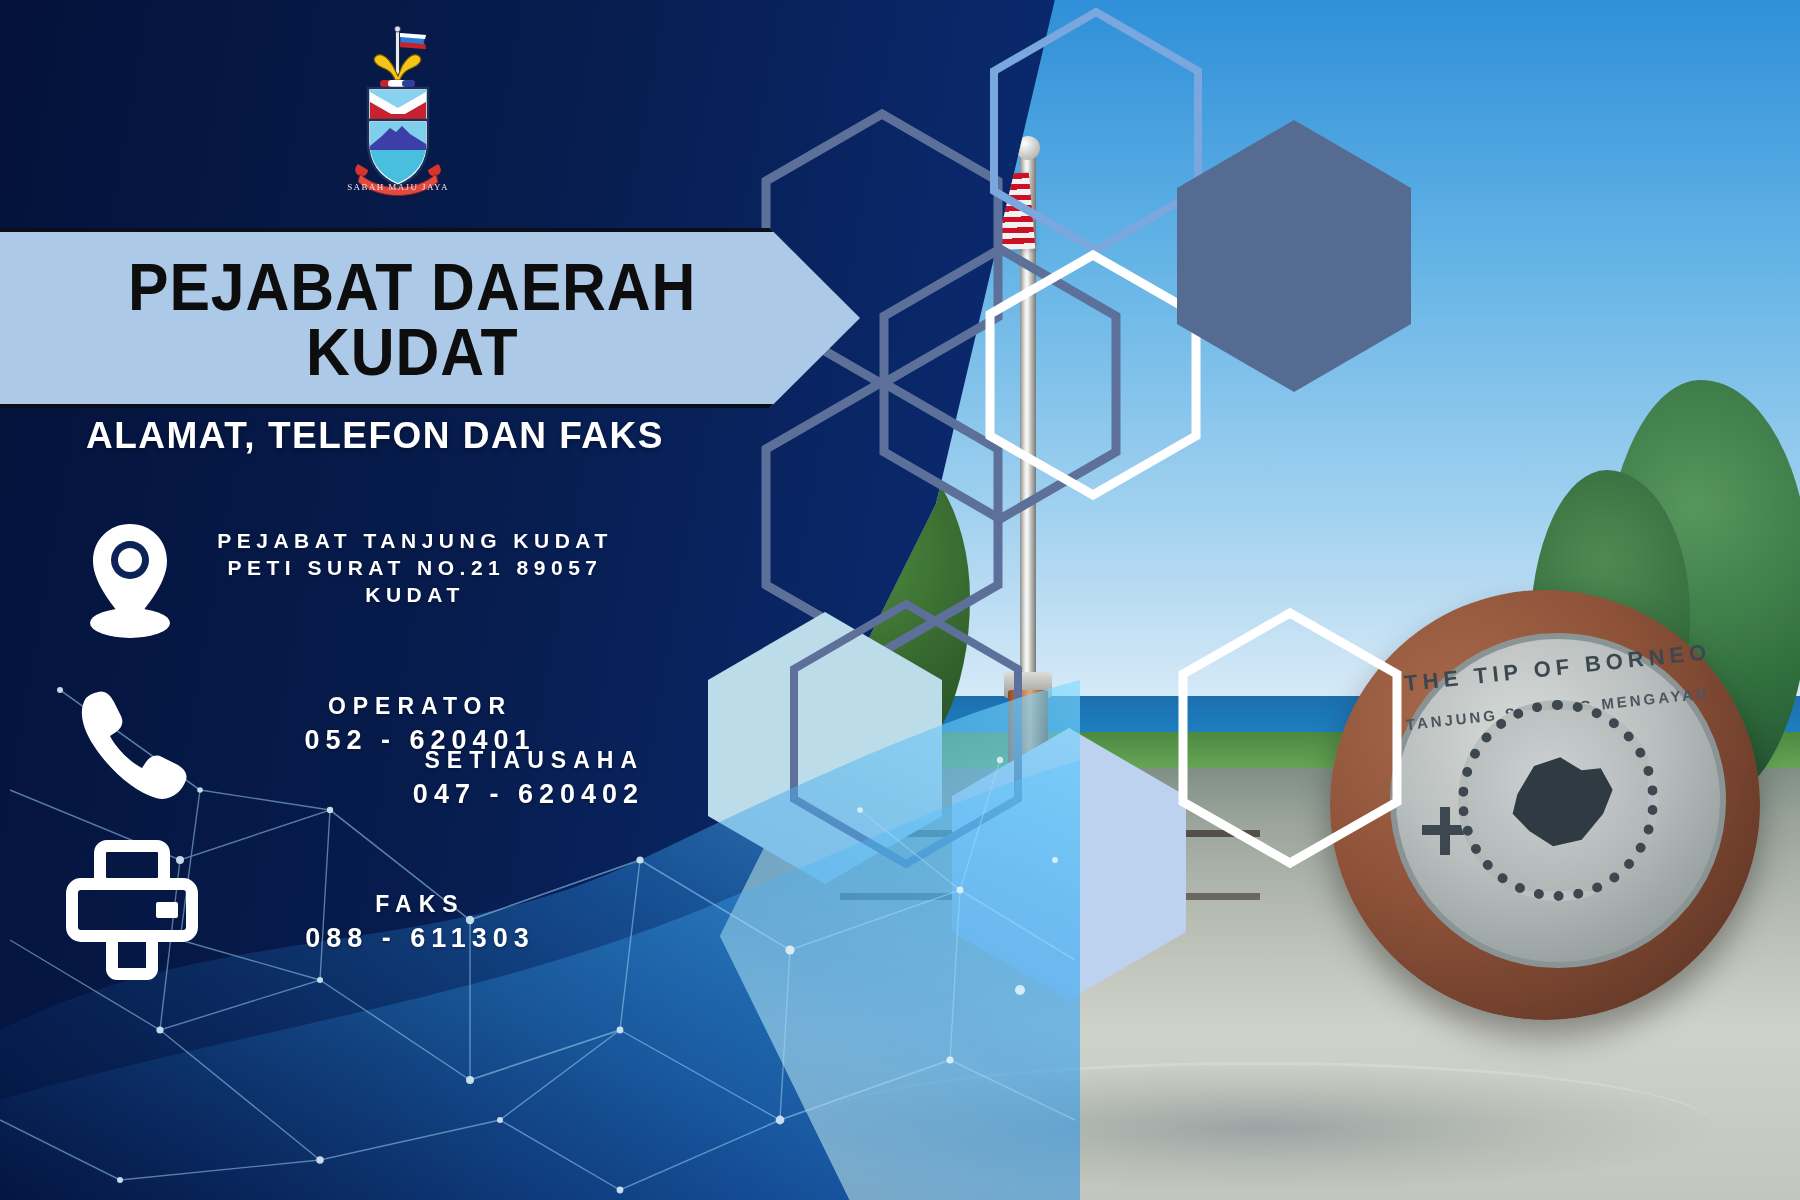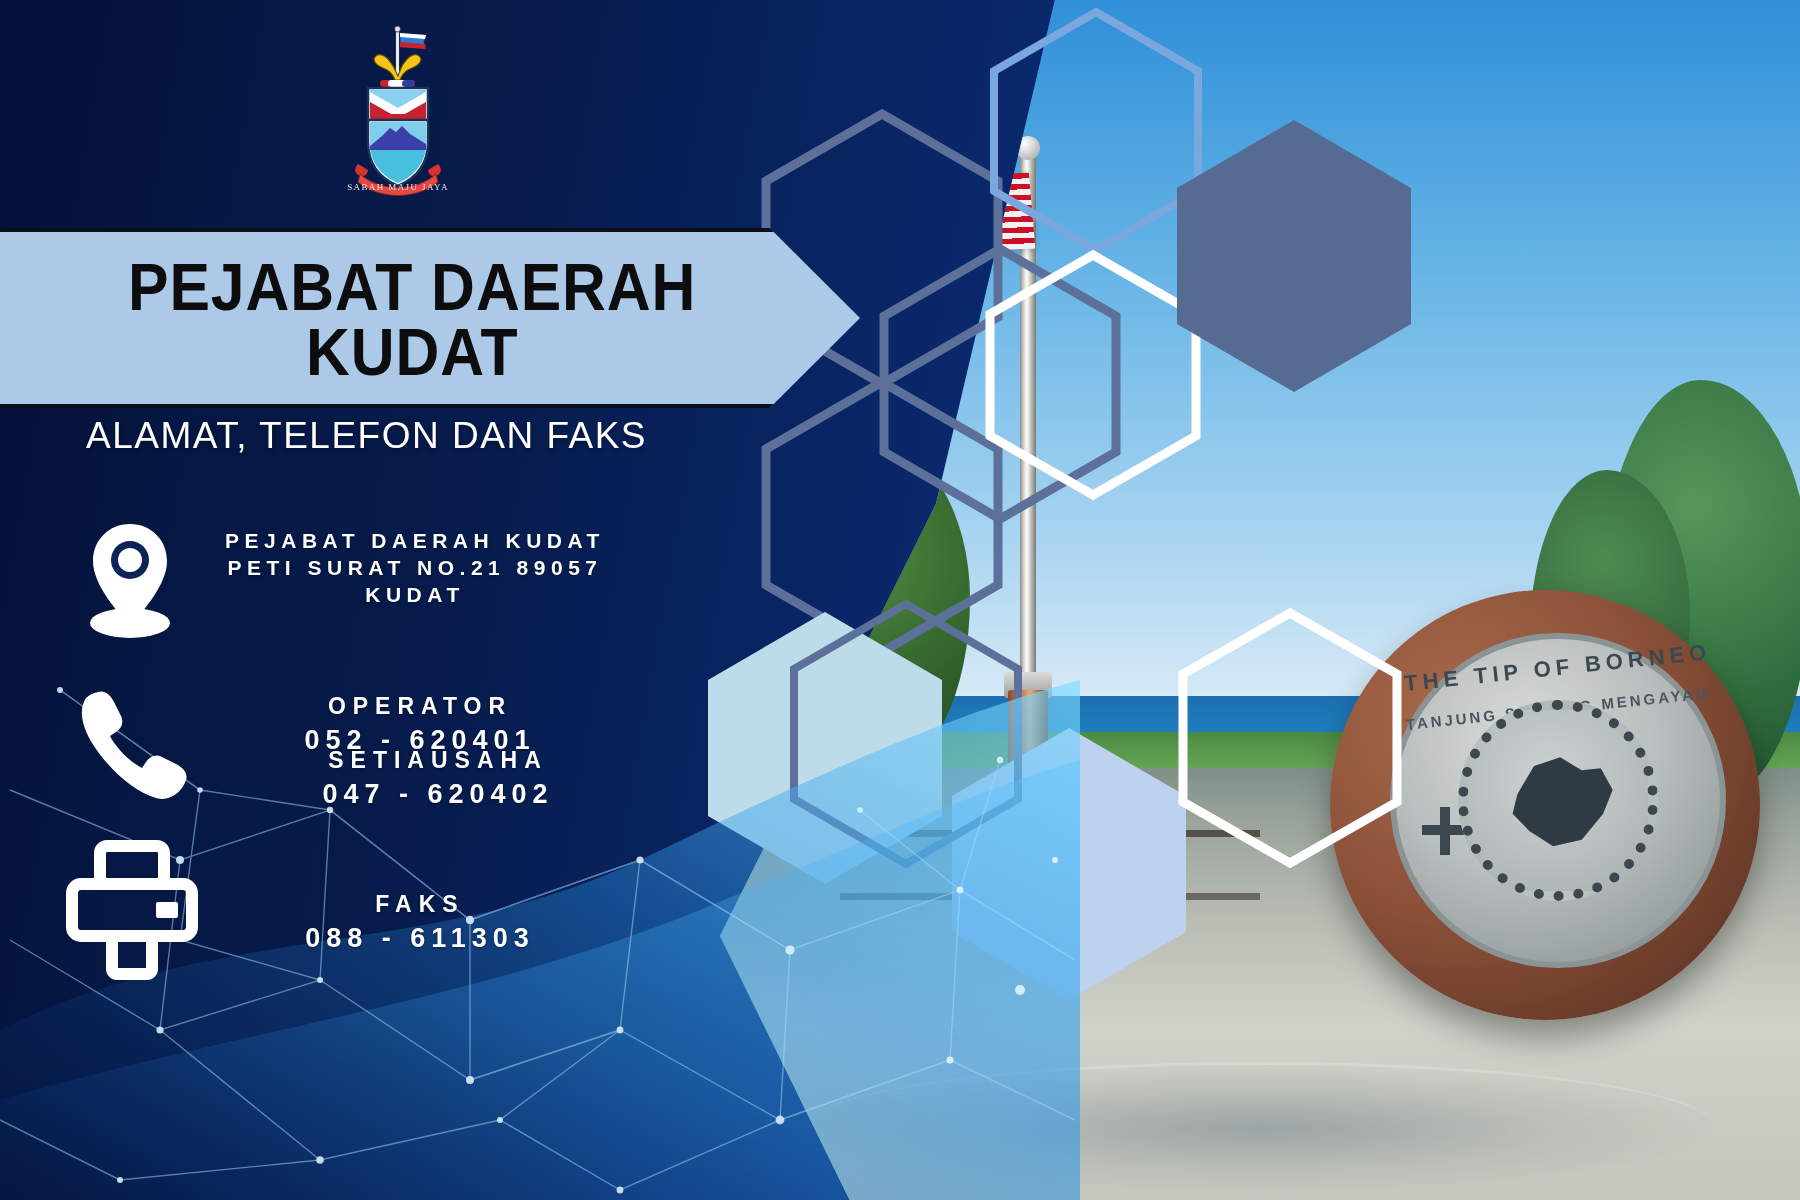--- a/index.html
+++ b/index.html
@@ -176,21 +176,21 @@
       linear-gradient(#0b0f1a,#0b0f1a) 0 100%/100% 4px no-repeat;
     pointer-events:none;
   }
   .banner h1{
     color:#0d0d0d; font-size:66px; line-height:.98; font-weight:700;
     letter-spacing:1px; text-align:center; width:84%;
     margin-left:-36px; transform:scaleX(.92); transform-origin:center;
   }
   .subtitle{
     position:absolute; left:86px; top:415px;
-    color:#ffffff; font-size:37px; font-weight:normal; letter-spacing:1.5px;
+    color:#ffffff; font-size:37px; font-weight:bold; letter-spacing:1.5px;
     text-shadow:0 2px 4px rgba(0,0,0,.35);
   }
 
   .addr{ position:absolute; left:190px; top:528px; width:450px; text-align:center; }
   .addr div{
     color:#fff; font-size:21px; font-weight:bold; letter-spacing:5.5px; line-height:1.28;
     text-shadow:0 1px 3px rgba(0,0,0,.35);
   }
   .pin{ position:absolute; left:75px; top:520px; }
 
@@ -198,21 +198,21 @@
   .blk{ position:absolute; width:460px; text-align:center; }
   .blk .lbl{
     color:#fff; font-size:23px; font-weight:bold; letter-spacing:7px; line-height:1.3;
     text-shadow:0 1px 3px rgba(0,0,0,.4);
   }
   .blk .num{
     color:#fff; font-size:27px; font-weight:bold; letter-spacing:6px; line-height:1.35;
     text-shadow:0 1px 3px rgba(0,0,0,.4);
   }
   .blk-op{ left:190px; top:668px;margin-top:24px; }
-  .blk-su{ left:208px; top:746px; }
+  .blk-su{ left:184px; top:746px;text-align:right; }
   .blk-fx{ left:190px; top:890px; }
   .fax-ic{ position:absolute; left:62px; top:840px; }
 
   
   .crest{ position:absolute; left:338px; top:22px; width:120px; height:180px; }
 </style>
 </head>
 <body>
 
 <div id="poster">
@@ -419,21 +419,21 @@
   <div class="pin">
     <svg width="110" height="120" viewBox="0 0 110 120">
       <ellipse cx="55" cy="103" rx="40" ry="15" fill="#ffffff"></ellipse>
       <path d="M55,4 C34,4 18,20 18,41 C18,66 44,92 55,108 C66,92 92,66 92,41 C92,20 76,4 55,4 Z" fill="#ffffff"></path>
       <circle cx="55" cy="40" r="19" fill="#0b2357"></circle>
       <circle cx="55" cy="40" r="12" fill="#ffffff"></circle>
     </svg>
   </div>
 
   <div class="addr">
-    <div>PEJABAT DAERAH KUDAT</div>
+    <div>PEJABAT TANJUNG KUDAT</div>
     <div>PETI SURAT NO.21 89057</div>
     <div>KUDAT</div>
   </div>
 
   <div class="phone-ic">
     <svg width="120" height="130" viewBox="0 0 120 130">
       <path d="M14,18 C6,30 10,48 22,66 C36,88 62,112 84,118 C98,122 110,112 114,100
                C116,94 112,88 104,84 L90,77 C84,74 78,76 74,82 L70,88
                C58,82 44,68 38,56 L44,52 C50,48 52,42 49,36 L42,22
                C38,14 32,10 26,12 C21,13 17,15 14,18 Z" fill="#ffffff"></path>

